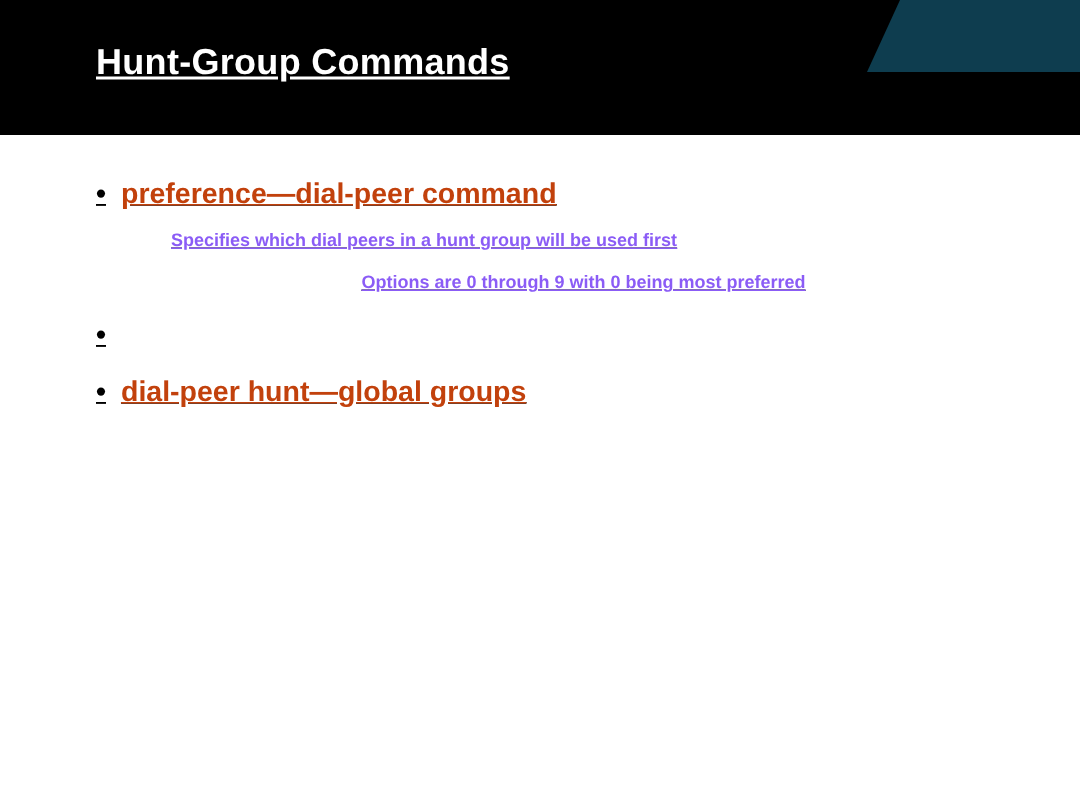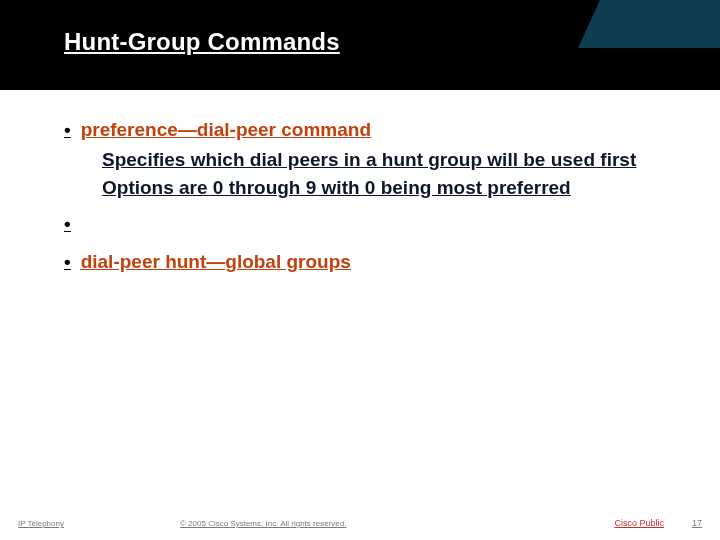--- a/index.html
+++ b/index.html
@@ -7,22 +7,22 @@
   .slide { position: relative; width: 720px; height: 540px; background: #fff; }
   .title-band { position: absolute; top: 0; left: 0; width: 720px; height: 90px; background: #000; }
   .corner-tab { position: absolute; top: 0; right: 0; width: 120px; height: 48px; background: #0e3d4f; }
   .corner-tab::before { content: ""; position: absolute; left: -22px; top: 0; width: 0; height: 0; border-bottom: 48px solid #0e3d4f; border-left: 22px solid transparent; }
   .slide-title { position: absolute; top: 28px; left: 64px; color: #fff; font-size: 24px; font-weight: bold; letter-spacing: 0.2px; }
   .content { position: absolute; top: 118px; left: 64px; width: 600px; }
   .bullet { display: flex; align-items: flex-start; margin-top: 14px; }
   .bullet:first-child { margin-top: 0; }
   .bullet .dot { font-size: 19px; line-height: 24px; color: #000; margin-right: 10px; font-weight: bold; }
   .bullet .txt { font-size: 19px; line-height: 24px; font-weight: bold; color: #c2410c; }
-  .sub { margin-left: 38px; margin-top: 8px; font-size: 19px; line-height: 20px; font-weight: bold; color: #0f172a; }
-  .sub + .sub { margin-top: 8px; }
+  .sub { margin-left: 50px; margin-top: 8px; font-size: 12px; line-height: 20px; font-weight: bold; color: #8b5cf6; }
+  .sub + .sub { margin-top: 8px; text-align: center; }
   .footer { position: absolute; bottom: 12px; left: 0; width: 720px; height: 16px; }
   .footer-left { position: absolute; left: 18px; bottom: 0; font-size: 8px; color: #7a7a7a; }
   .footer-center { position: absolute; left: 180px; bottom: 0; font-size: 8px; color: #7a7a7a; }
   .footer-right { position: absolute; right: 56px; bottom: 0; font-size: 9px; color: #c9302c; }
   .footer-page { position: absolute; right: 18px; bottom: 0; font-size: 9px; color: #7a7a7a; }
 </style>
 </head>
 <body>
 
 <div class="slide">
@@ -43,19 +43,13 @@
       <span class="dot">•</span>
     </div>
 
     <div class="bullet">
       <span class="dot">•</span>
       <span class="txt">dial-peer hunt—global groups</span>
     </div>
 
   </div>
 
-  <div class="footer">
-    <span class="footer-left">IP Telephony</span>
-    <span class="footer-center">© 2005 Cisco Systems, Inc. All rights reserved.</span>
-    <span class="footer-right">Cisco Public</span>
-    <span class="footer-page">17</span>
-  </div>
 </div>
 
 </body></html>

